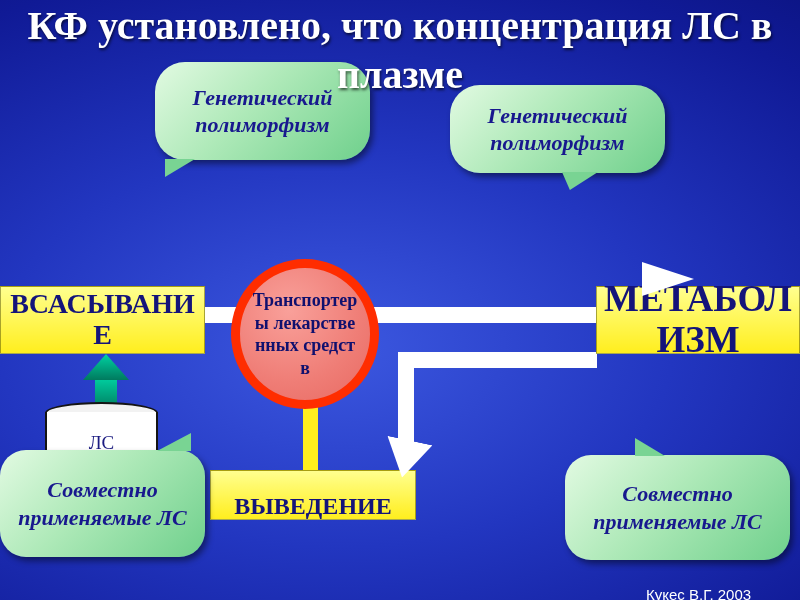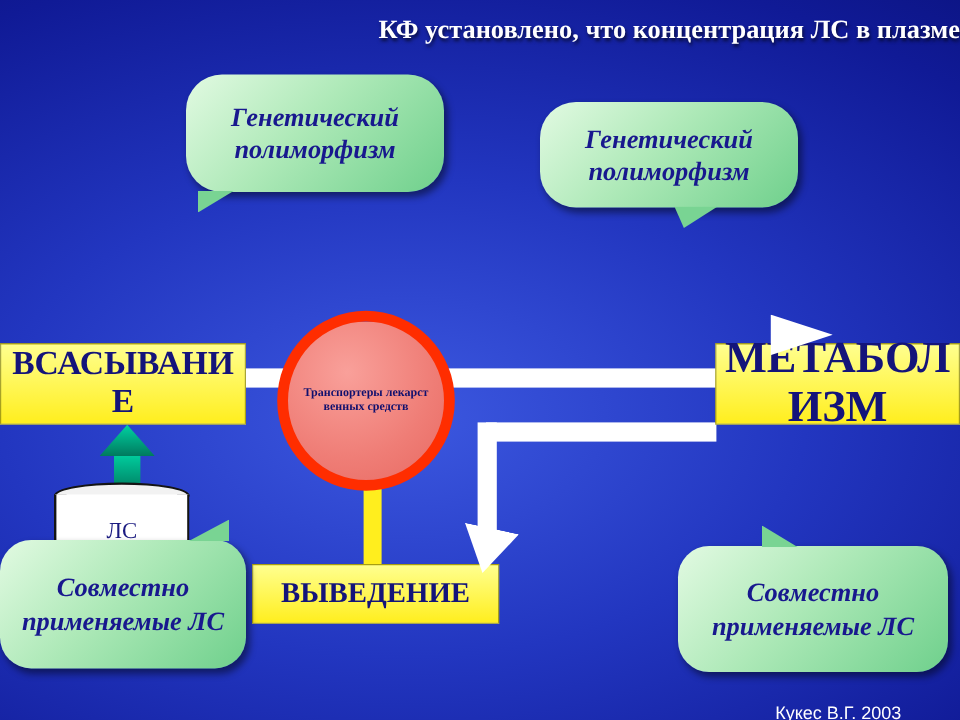--- a/index.html
+++ b/index.html
@@ -2,22 +2,22 @@
 <html><head>
 <meta charset="utf-8">
 <style>
   html,body{margin:0;padding:0;background:#000;}
   .slide{
     position:relative;width:800px;height:600px;overflow:hidden;
     background:radial-gradient(120% 95% at 42% 58%, #3c58e0 0%, #2236c0 35%, #101a96 68%, #060b66 100%);
     font-family:"Liberation Serif", serif;
   }
   .title{
-    position:absolute;top:12px;left:0;width:100%;text-align:right;z-index:6;
-    color:#ffffff;font-weight:bold;font-size:22px;line-height:1.22;
+    position:absolute;top:2px;left:0;width:100%;text-align:center;z-index:6;
+    color:#ffffff;font-weight:bold;font-size:40px;line-height:1.22;
     text-shadow:1px 2px 3px rgba(0,0,0,.65);
   }
   
   .callout{
     position:absolute;z-index:5;border-radius:30px;
     background:linear-gradient(135deg,#e2fae2 0%,#aee9b8 45%,#6fd08c 100%);
     box-shadow:3px 4px 6px rgba(0,0,0,.45);
     display:flex;align-items:center;justify-content:center;text-align:center;
     color:#18188e;font-weight:bold;font-style:italic;font-size:22px;line-height:1.25;
     padding:4px 10px;box-sizing:border-box;
@@ -29,28 +29,28 @@
   .tail.ul{clip-path:polygon(0 100%,100% 100%,0 0);}    
   
   .pbox{
     position:absolute;z-index:3;background:linear-gradient(#ffff8f,#ffee1e);
     border:1px solid rgba(60,60,0,.45);box-sizing:border-box;
     display:flex;align-items:center;justify-content:center;text-align:center;
     color:#14147a;font-weight:bold;line-height:1.1;word-break:break-all;
   }
   #box-absorption{left:0;top:286px;width:205px;height:68px;font-size:28px;padding:0 0;}
   #box-metabolism{left:596px;top:286px;width:204px;height:68px;font-size:37px;padding:0 4px;}
-  #box-excretion{left:210px;top:470px;width:206px;height:50px;font-size:24px;}
+  #box-excretion{left:210px;top:470px;width:206px;height:50px;font-size:24px;align-items:flex-end;}
   
   .fcircle{
     position:absolute;z-index:4;border-radius:50%;box-sizing:border-box;
     background:radial-gradient(circle at 38% 32%, #f9a09a 0%, #ef7d76 60%, #e86a62 100%);
     border:9px solid #ff2d00;
     display:flex;align-items:center;justify-content:center;text-align:center;
-    color:#10106e;font-weight:bold;font-size:10px;line-height:1.25;
+    color:#10106e;font-weight:bold;font-size:18px;line-height:1.25;
     padding:6px 12px;word-break:break-all;
   }
   #circle-transporters{left:231px;top:259px;width:148px;height:150px;}
   #circle-enzymes{left:401px;top:253px;width:146px;height:148px;}
   
   .conn{position:absolute;background:#ffffff;z-index:1;}
   #line-main{left:110px;top:307px;width:545px;height:16px;}
   #line-lower{left:405px;top:352px;width:192px;height:16px;}
   #line-down{left:398px;top:352px;width:16px;height:96px;z-index:2;}
   #arrow-right{left:642px;top:262px;width:52px;height:34px;z-index:4;

